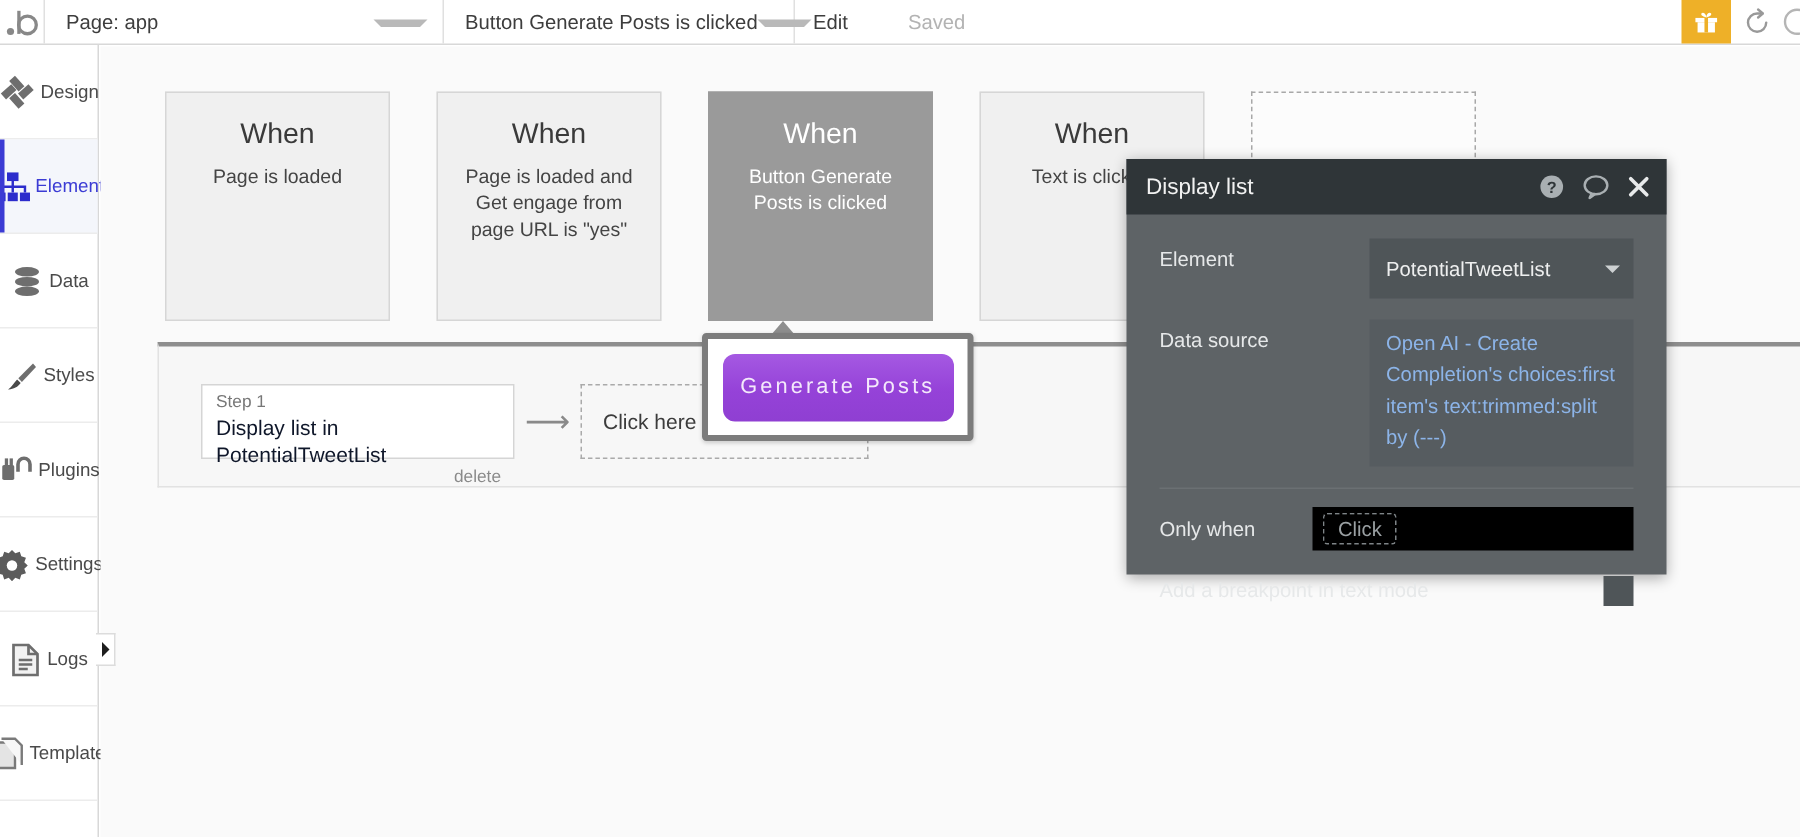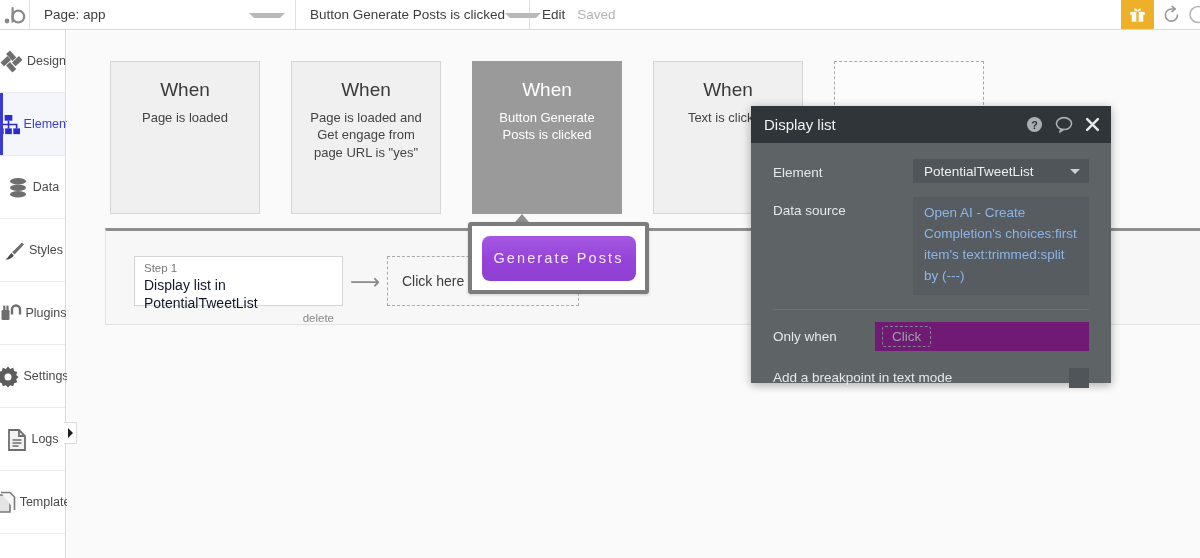--- a/index.html
+++ b/index.html
@@ -34,21 +34,21 @@
     border-right:5px solid transparent; border-top:5px solid #b9b9b9;
     position:relative; top:1px;
   }
   #sel-page { width:266px; }
   #sel-event { width:234px; }
   .tb-link {
     display:flex; align-items:center; padding:0 12px; font-size:13.5px;
     color:#3d3d3d; cursor:pointer;
   }
   .tb-status {
-    display:flex; align-items:center; font-size:13.5px; color:#b3b3b3;
+    display:flex; align-items:center; font-size:13.5px; color:#b3b3b3;margin-left:28px;
   }
   .tb-right { margin-left:auto; display:flex; align-items:stretch; }
   .gift-btn {
     width:33px; background:#eeb028; display:flex;
     align-items:center; justify-content:center; cursor:pointer;
   }
   .undo-btn {
     width:34px; display:flex; align-items:center; justify-content:center;
     cursor:pointer;
   }
@@ -158,42 +158,42 @@
   .dlg-icons { margin-left:auto; display:flex; align-items:center; gap:12px; }
   .dlg-icons .ibtn { cursor:pointer; display:flex; align-items:center; }
   .dlg-body { padding:16px 22px 0 22px; }
   .frow { display:flex; align-items:flex-start; margin-bottom:14px; }
   .flabel {
     width:140px; font-size:13.5px; color:#e6e8e9; padding-top:6px;
     flex:none;
   }
   .fcontrol { flex:1; }
   .fselect {
-    height:24px; background:#4f5558; display:flex; align-items:center;
+    height:40px; background:#4f5558; display:flex; align-items:center;
     padding:0 9px 0 11px; cursor:pointer;text-align:center;
   }
   .fselect .v { font-size:13.5px; color:#eeefef; }
   .fselect .caret {
     margin-left:auto; width:0; height:0;
     border-left:5px solid transparent; border-right:5px solid transparent;
     border-top:5px solid #cdd1d2;
   }
   .fexpr {
     background:#565c60; padding:6px 10px 8px 11px; cursor:pointer;
   }
   .fexpr .v {
     font-size:13.5px; color:#8cb4e8; line-height:1.55; word-wrap:break-word;
   }
   .dlg-sep { height:1px; background:#6b7073; margin:4px 0 0; }
   .row-onlywhen {
     display:flex; align-items:center; padding:12px 22px 0 22px;gap:30px;
   }
   .row-onlywhen .flabel { width:72px; padding-top:0; }
   .ow-field {
-    flex:1; height:29px; background:#701a75; display:flex; align-items:center;
+    flex:1; height:29px; background:#000000; display:flex; align-items:center;
     padding-left:7px; cursor:text;
   }
   .ow-chip {
     border:1px dashed #7e8487; border-radius:3px; padding:2px 9px;
     font-size:13.5px; color:#9aa0a3;
   }
   .row-break {
     display:flex; align-items:center; padding:17px 22px 0 22px;
   }
   .row-break .bl { font-size:13.5px; color:#e6e8e9; }

